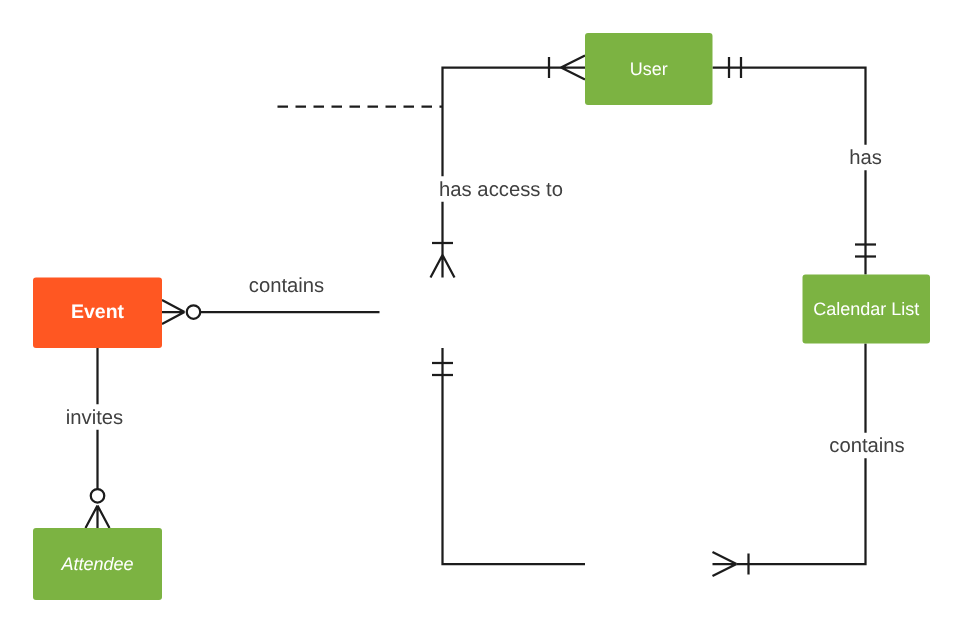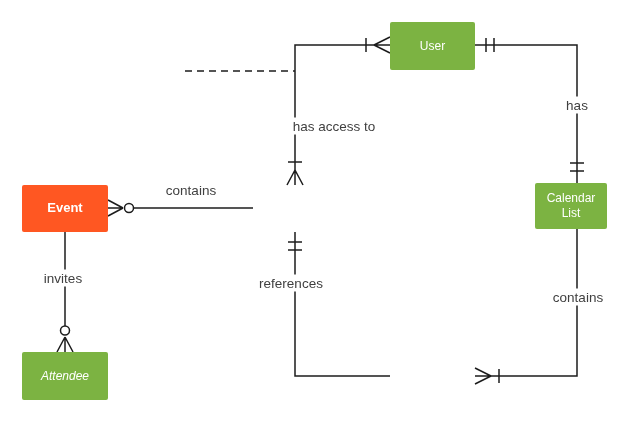--- a/index.html
+++ b/index.html
@@ -20,21 +20,21 @@
   #connector-layer path.dashed{stroke-dasharray:7 5;}
   .entity{position:absolute;z-index:2;display:flex;align-items:center;justify-content:center;
     text-align:center;color:var(--entity-text);border-radius:2px;padding:3px;line-height:1.25;
     cursor:default;}
   .entity.green{background:var(--entity-green);font-size:12px;font-weight:400;}
   .entity.orange{background:var(--entity-orange);font-size:13px;font-weight:700;}
   .e-access-rule{left:100px;top:46px;width:85px;height:50px;}
   .e-user{left:390px;top:22px;width:85px;height:48px;}
   .e-event{left:22px;top:185px;width:86px;height:47px;}
   .e-calendar{left:253px;top:185px;width:85px;height:47px;}
-  .e-calendar-list{left:535px;top:183px;width:72px;height:46px;}
+  .e-calendar-list{left:535px;top:183px;width:85px;height:46px;}
   .e-attendee{left:22px;top:352px;width:86px;height:48px;font-style:italic;}
   .e-calendar-list-entry{left:390px;top:350px;width:85px;height:53px;}
   .rel-label{position:absolute;z-index:3;transform:translate(-50%,-50%);
     font-size:13.5px;color:var(--label-text);background:var(--background);
     padding:1px 3px;white-space:nowrap;text-align:center;}
   .l-has-access-to{left:296px;top:126px;margin-left:38px;}
   .l-has{left:577px;top:105px;}
   .l-contains-top{left:191px;top:190px;}
   .l-invites{left:63px;top:278px;}
   .l-references{left:291px;top:283px;}
@@ -94,16 +94,15 @@
 
   <div class="entity green e-user">User</div>
   <div class="entity orange e-event">Event</div>
   <div class="entity green e-calendar-list">Calendar List</div>
   <div class="entity green e-attendee">Attendee</div>
 
   <div class="rel-label l-has-access-to">has access to</div>
   <div class="rel-label l-has">has</div>
   <div class="rel-label l-contains-top">contains</div>
   <div class="rel-label l-invites">invites</div>
-  <div class="rel-label l-references">references</div>
   <div class="rel-label l-contains-right">contains</div>
 
 </div>
 
 </body></html>

